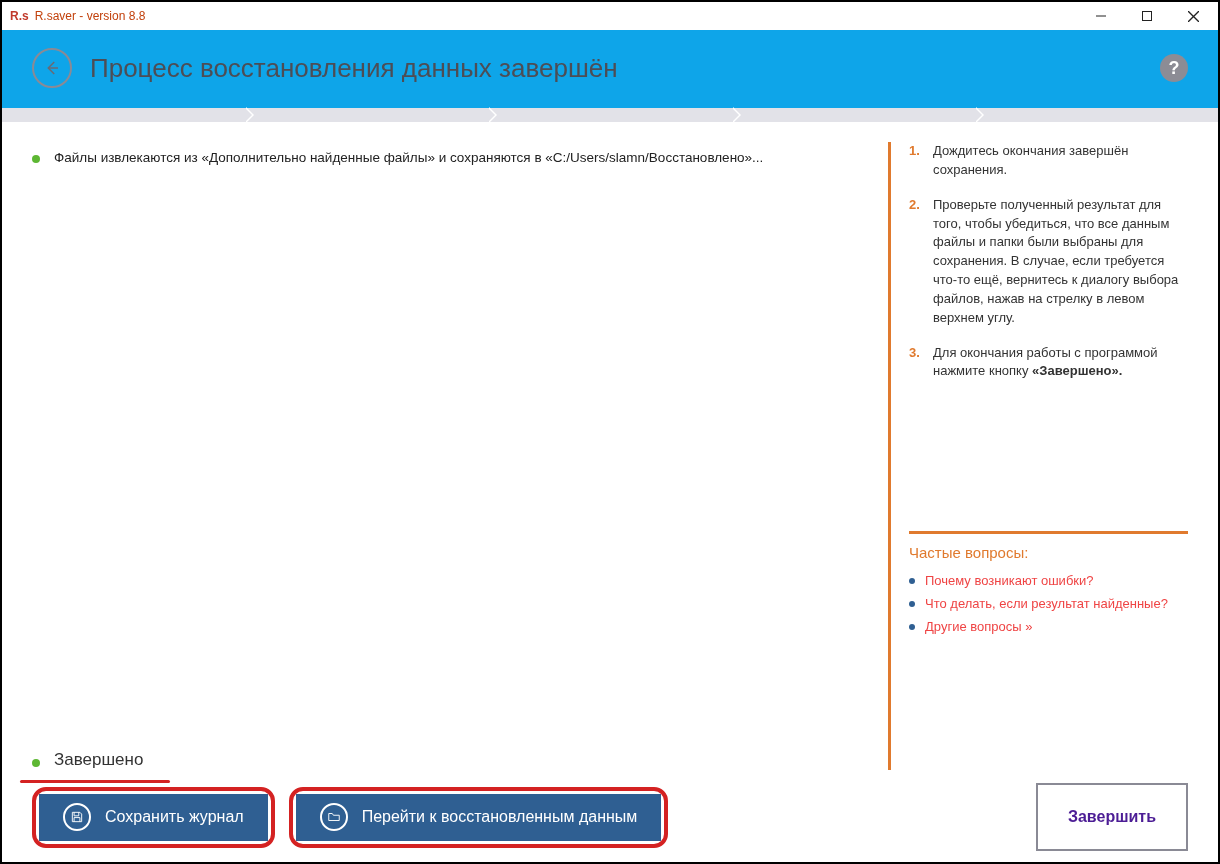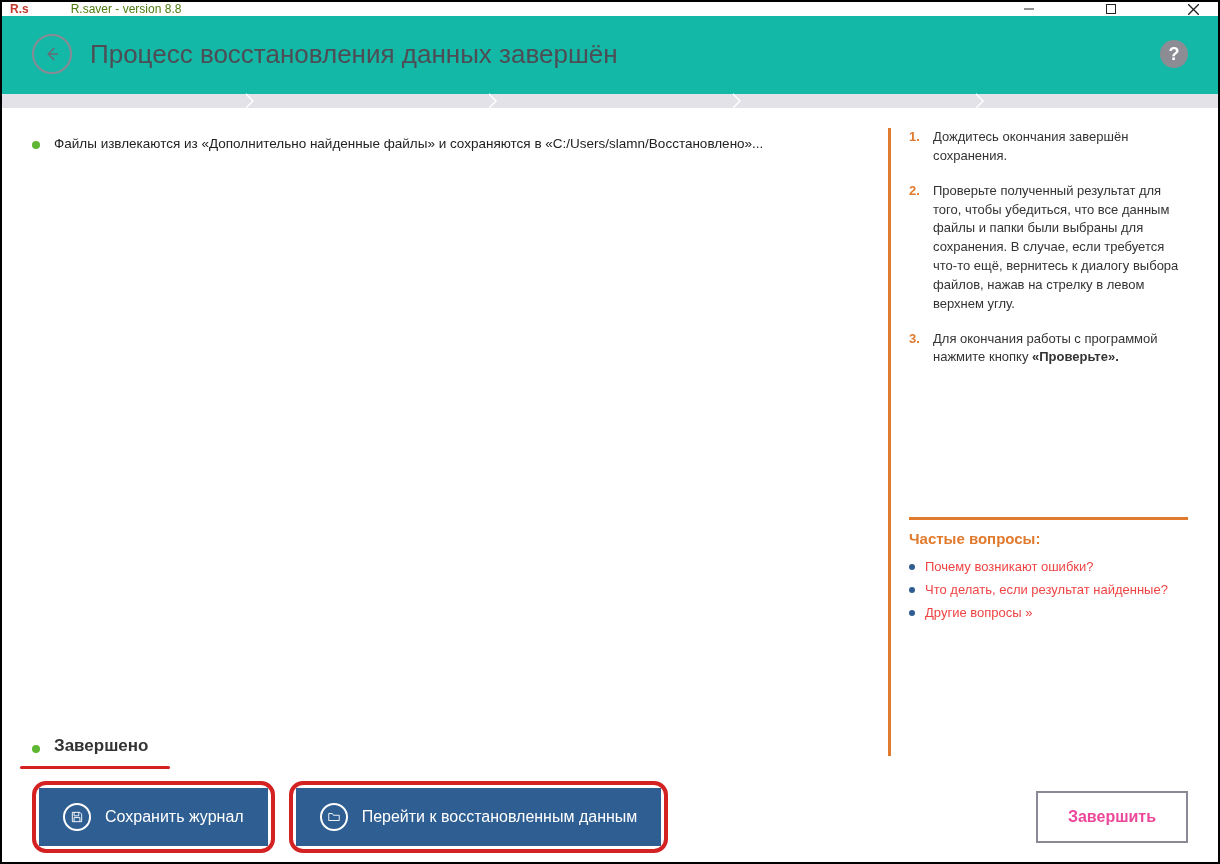--- a/index.html
+++ b/index.html
@@ -1,29 +1,29 @@
 <!DOCTYPE html>
 <html><head>
 <meta charset="utf-8">
 <style>
   * { box-sizing: border-box; margin: 0; padding: 0; }
   html, body { width: 1220px; height: 864px; font-family: "Segoe UI", Tahoma, sans-serif; background: #fff; overflow: hidden; }
 
   .window { position: relative; width: 1220px; height: 864px; border: 2px solid #000; background: #fff; }
 
   
-  .titlebar { height: 14px; display: flex; align-items: center; padding: 0 2px 0 8px; background: #fff; gap: 36px; }
+  .titlebar { height: 28px; display: flex; align-items: center; padding: 0 2px 0 8px; background: #fff; }
   .app-icon { color: #c0392b; font-weight: 700; font-size: 12px; margin-right: 6px; }
-  .title-text { font-size: 12px; color: #4d7c0f; flex: 0 0 auto; }
+  .title-text { font-size: 12px; color: #c2410c; flex: 0 0 auto; }
   .titlebar-spacer { flex: 1 1 auto; }
   .win-btn { width: 46px; height: 28px; display: flex; align-items: center; justify-content: center; color: #222; }
   .win-btn svg { display: block; }
 
   
-  .header { background: #14b8a6; padding: 18px 30px 20px 30px; display: flex; align-items: center; gap: 18px; }
+  .header { background: #0ea5e9; padding: 18px 30px 20px 30px; display: flex; align-items: center; gap: 18px; }
   .back-btn { width: 40px; height: 40px; border-radius: 50%; border: 2px solid #8a8a95; display: flex; align-items: center; justify-content: center; color: #555; background: transparent; }
   .page-title { font-size: 26px; color: #4d4d55; font-weight: 400; }
   .help-btn { margin-left: auto; width: 28px; height: 28px; border-radius: 50%; background: #8c8c95; color: #fff; display: flex; align-items: center; justify-content: center; font-size: 18px; font-weight: 700; }
 
   
   .steps { height: 14px; background: #e2e2e8; display: flex; }
   .step { flex: 1; height: 100%; position: relative; }
   .step::after { content: ""; position: absolute; right: -7px; top: 0; width: 0; height: 0; border-top: 7px solid transparent; border-bottom: 7px solid transparent; border-left: 7px solid #e2e2e8; z-index: 2; }
   .step::before { content: ""; position: absolute; right: -9px; top: -1px; width: 0; height: 0; border-top: 8px solid transparent; border-bottom: 8px solid transparent; border-left: 8px solid #fff; z-index: 1; }
   .step:last-child::after, .step:last-child::before { display: none; }
@@ -34,36 +34,36 @@
   .sidebar { width: 300px; border-left: 3px solid #e07a2e; padding-left: 18px; }
   .sidebar-divider-bottom { margin-top: 30px; border-top: 3px solid #e07a2e; padding-top: 10px; }
 
   .log-line { display: flex; align-items: flex-start; gap: 14px; font-size: 13.5px; color: #222; margin-top: 8px; }
   .bullet-green { width: 8px; height: 8px; border-radius: 50%; background: #5db733; margin-top: 5px; flex: 0 0 8px; }
   .log-spacer { flex: 1 1 auto; }
 
   .instr-item { display: flex; gap: 10px; margin-bottom: 16px; font-size: 13px; color: #333; line-height: 1.45; }
   .instr-num { color: #e07a2e; font-weight: 700; flex: 0 0 14px; }
 
-  .faq-heading { color: #e07a2e; font-size: 15px; font-weight: 700; margin-bottom: 12px; }
+  .faq-heading { color: #e07a2e; font-size: 15px; font-weight: 400; margin-bottom: 12px; }
   .faq-list { list-style: none; }
   .faq-list li { display: flex; align-items: center; gap: 10px; margin-bottom: 8px; }
   .faq-dot { width: 6px; height: 6px; border-radius: 50%; background: #2f5f92; flex: 0 0 6px; }
   .faq-link { color: #ef4444; font-size: 13px; text-decoration: none; }
 
-  .completed-row { display: flex; align-items: center; gap: 14px; margin-top: 4px; padding-left: 0; position: relative; font-weight: bold; }
+  .completed-row { display: flex; align-items: center; gap: 14px; margin-top: 4px; padding-left: 0; position: relative; }
   .completed-text { font-size: 17px; color: #333; }
   .red-underline { position: absolute; left: -12px; top: 30px; width: 150px; height: 3px; background: #d42222; border-radius: 2px; }
 
   
   .footer { position: absolute; left: 0; right: 0; bottom: 0; height: 90px; padding: 14px 30px 14px 30px; display: flex; align-items: center; gap: 14px; }
-  .prim-btn { background: #2f5f92; color: #fff; border: none; padding: 0 24px; height: 58px; font-size: 16px; display: flex; align-items: center; gap: 14px; cursor: pointer; }
+  .prim-btn { background: #2f5f92; color: #fff; border: none; padding: 0 24px; height: 47px; font-size: 16px; display: flex; align-items: center; gap: 14px; cursor: pointer; }
   .prim-btn .ico-circ { width: 28px; height: 28px; border: 2px solid #fff; border-radius: 50%; display: flex; align-items: center; justify-content: center; }
   .highlight-wrap { border: 4px solid #d42222; border-radius: 14px; padding: 3px; display: inline-flex; }
-  .finish-btn { margin-left: auto; background: #fff; border: 2px solid #8a8a95; color: #ec4899; height: 52px; padding: 0 30px; font-size: 16px; cursor: pointer; font-weight: 600; }
+  .finish-btn { margin-left: auto; background: #fff; border: 2px solid #8a8a95; color: #4c1d95; height: 68px; padding: 0 30px; font-size: 16px; cursor: pointer; font-weight: 600; }
 
   .bold { font-weight: 700; }
 </style>
 </head>
 <body>
 
 <div class="window">
 
   <div class="titlebar">
     <span class="app-icon">R.s</span>
@@ -127,21 +127,21 @@
         <span class="instr-num">1.</span>
         <span>Дождитесь окончания завершён сохранения.</span>
       </div>
       <div class="instr-item">
         <span class="instr-num">2.</span>
         <span>Проверьте полученный результат для того, чтобы убедиться, что все данным файлы и папки были выбраны для сохранения. В случае, если требуется что-то ещё, вернитесь к диалогу выбора файлов, нажав на стрелку в левом верхнем углу.</span>
       </div>
       <div class="instr-item">
         <span class="instr-num">3.</span>
         <span>
-          <span>Для окончания работы с программой нажмите кнопку </span><span class="bold">«Проверьте».</span><span></span>
+          <span>Для окончания работы с программой нажмите кнопку </span><span class="bold">«Завершено».</span><span></span>
         </span>
       </div>
 
       <div class="sidebar-divider-bottom" style="margin-top:150px;">
         <div class="faq-heading">Частые вопросы:</div>
         <ul class="faq-list">
           <li>
             <span class="faq-dot"></span>
             <a href="#" class="faq-link">Почему возникают ошибки?</a>
           </li>

